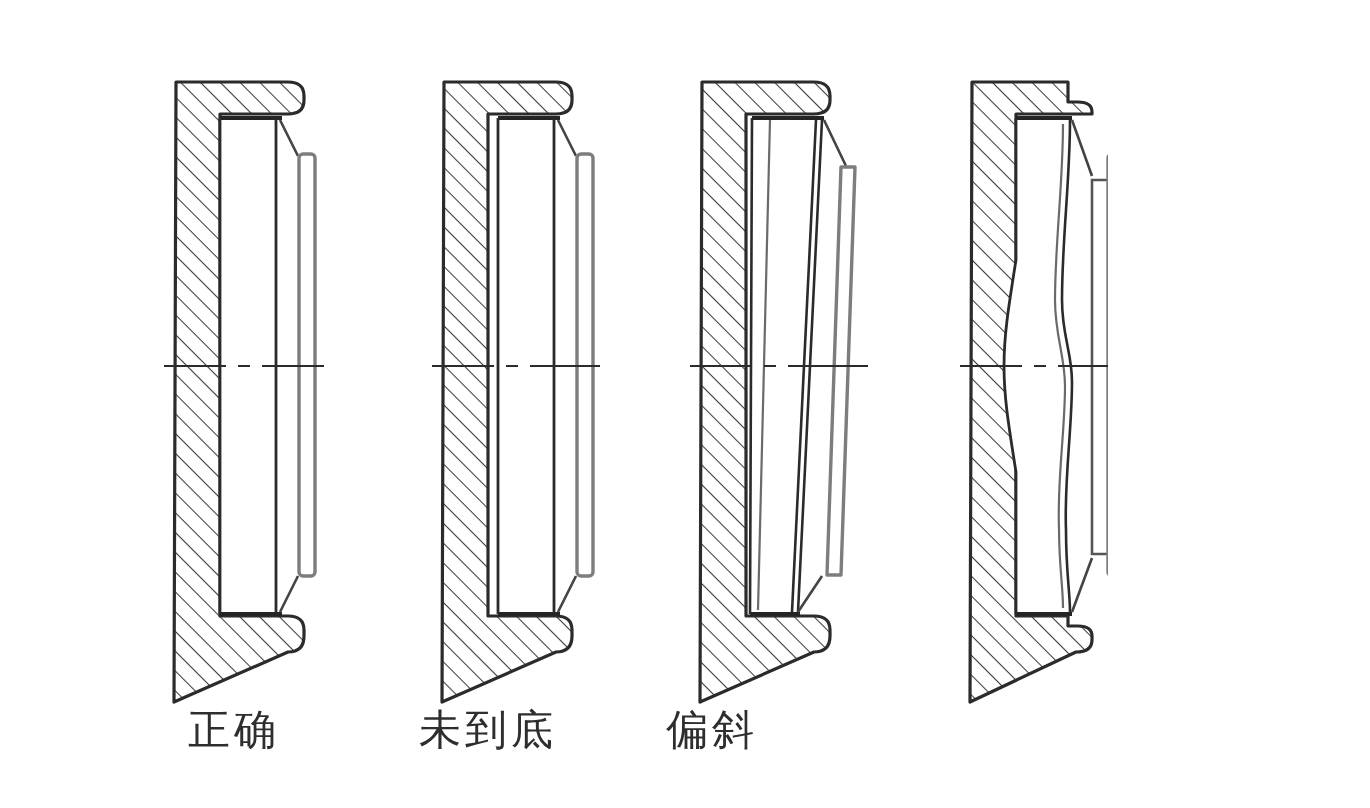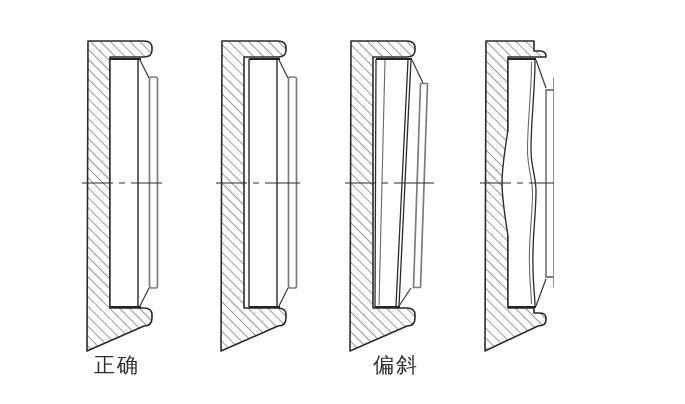--- a/index.html
+++ b/index.html
@@ -73,14 +73,15 @@
       <path d="M 535,60 C 535,90 531,120 531,150 C 531,168 536,176 536,191 C 536,215 532,240 533,265 C 533,286 535,296 535,306" fill="none" stroke="#2b2b2b" stroke-width="1.3"></path>
       <path d="M 531.5,62 C 531.5,92 527.5,122 527.5,150 C 527.5,168 532.5,178 532.5,193 C 532.5,216 528.5,240 529.5,264 C 529.5,283 531.5,293 531.5,304" fill="none" stroke="#6a6a6a" stroke-width="1.1"></path>
       <path d="M 536,60 L 546,88 M 536,306 L 546,279" fill="none" stroke="#444" stroke-width="1.3"></path>
       <path d="M 554,90 H 546 V 277 H 554" fill="none" stroke="#555" stroke-width="1.3"></path>
       <rect x="554" y="77" width="7.5" height="211" rx="2" fill="#fff" stroke="#7d7d7d" stroke-width="1.7"></rect>
       <path d="M 480,183 H 511 M 517,183 H 523 M 529,183 H 568" fill="none" stroke="#2b2b2b" stroke-width="1.1"></path>
     </g>
   </svg>
 
   <div class="panel-label" style="left:117px">正确</div>
-  <div class="panel-label" style="left:396px">偏斜</div>
+  <div class="panel-label" style="left:244px">未到底</div>
+  <div class="panel-label" style="left:356px">偏斜</div>
 </div>
 
 </body></html>

